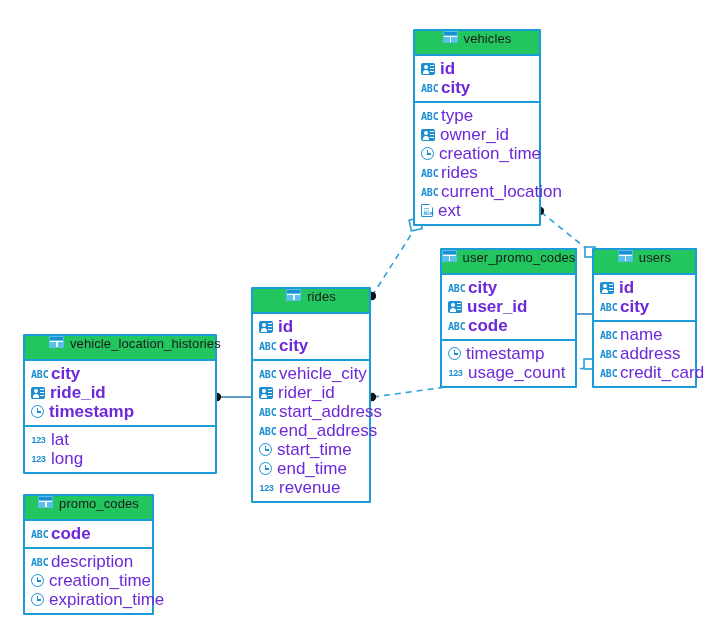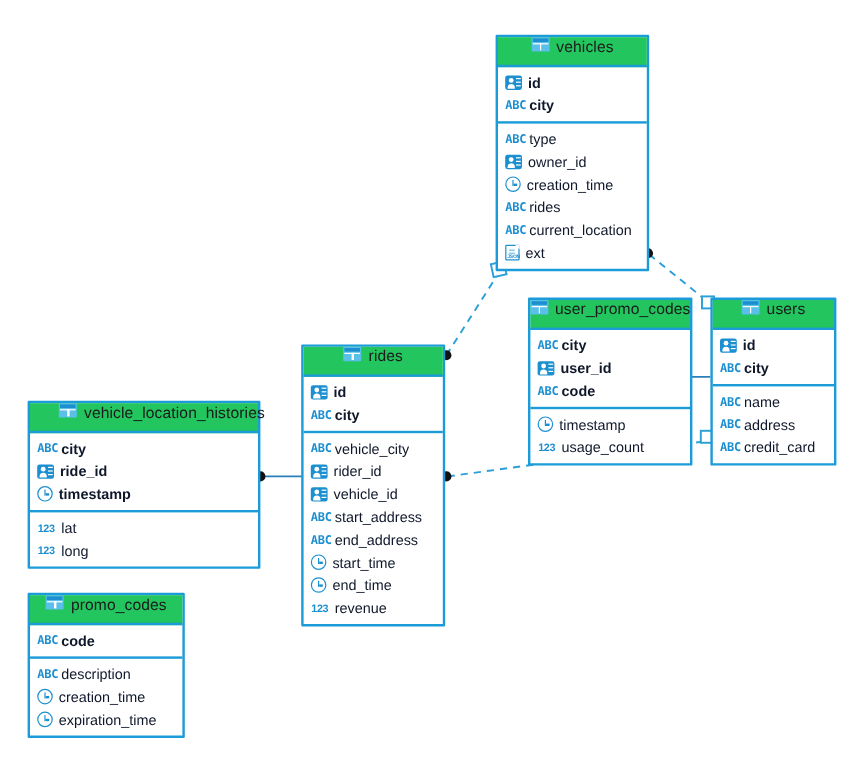--- a/index.html
+++ b/index.html
@@ -42,21 +42,21 @@
   .tbl-section{padding:3px 0 4px 0;}
   .tbl-section.keys{border-bottom:2px solid #1b9bd8;}
   .col-row{
     display:flex;
     align-items:center;
     gap:5px;
     height:19px;
     padding:0 6px;
     white-space:nowrap;
   }
-  .col-name{font-size:12px;color:#0f172a;}
+  .col-name{font-size:17px;color:#6d28d9;}
   .col-row.pk .col-name{font-weight:bold;}
 
   
   .ic{flex:0 0 auto;display:inline-block;position:relative;}
 
   
   .ic-table{width:15px;height:12px;background:#59c0ea;border-radius:1px;}
   .ic-table:before{
     content:"";position:absolute;left:1px;top:1px;width:13px;height:3px;background:#1b8fd0;
   }
@@ -286,26 +286,20 @@
         <span class="ic ic-abc">ABC</span>
         <span class="col-name">vehicle_city</span>
       </div>
       <div class="col-row">
         <span class="ic ic-id">
             <u></u>
           </span>
         <span class="col-name">rider_id</span>
       </div>
       <div class="col-row">
-        <span class="ic ic-id">
-            <u></u>
-          </span>
-        <span class="col-name">vehicle_id</span>
-      </div>
-      <div class="col-row">
         <span class="ic ic-abc">ABC</span>
         <span class="col-name">start_address</span>
       </div>
       <div class="col-row">
         <span class="ic ic-abc">ABC</span>
         <span class="col-name">end_address</span>
       </div>
       <div class="col-row">
         <span class="ic ic-clock"></span>
         <span class="col-name">start_time</span>

